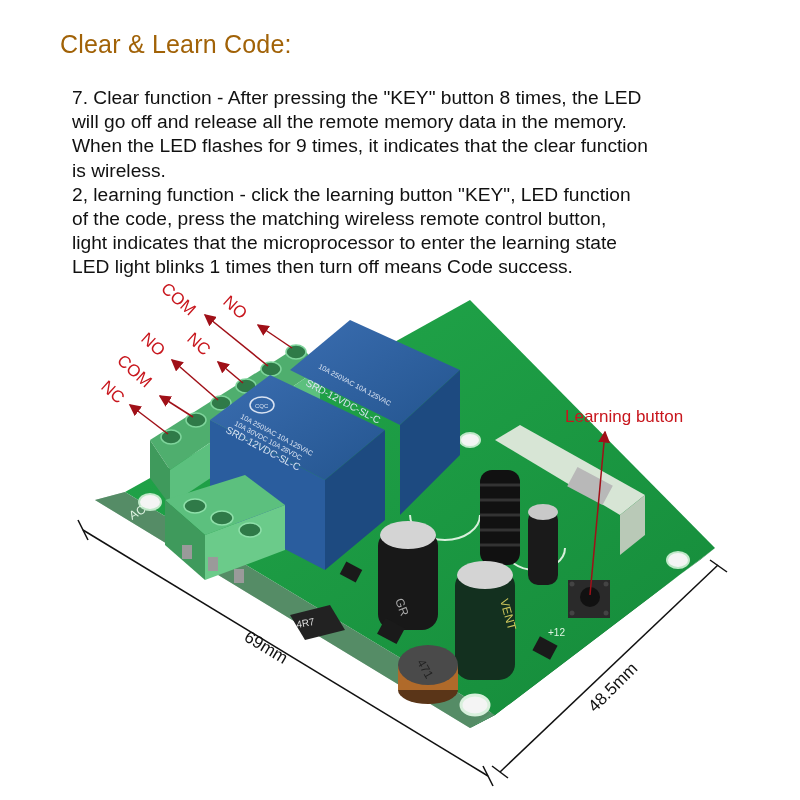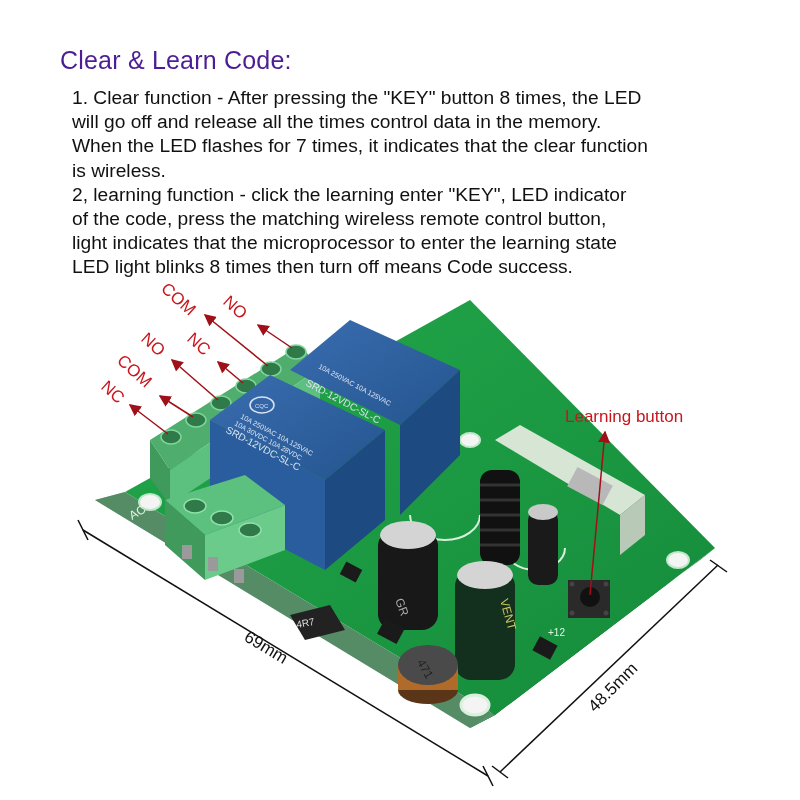--- a/index.html
+++ b/index.html
@@ -1,38 +1,38 @@
 <!DOCTYPE html>
 <html><head>
 <meta charset="utf-8">
 <style>
   html, body { margin:0; padding:0; background:#ffffff; }
   body { width:800px; height:800px; position:relative; overflow:hidden; font-family:"Liberation Sans", sans-serif; }
-  .title { position:absolute; left:60px; top:46px; font-size:25px; color:#4c1d95; letter-spacing:0.2px; }
+  .title { position:absolute; left:60px; top:30px; font-size:25px; color:#a16207; letter-spacing:0.2px; }
   .body-text { position:absolute; left:72px; top:86px; width:680px; font-size:19.2px; line-height:24.2px; color:#111111; }
   .body-text div { white-space:nowrap; }
   svg.board { position:absolute; left:0; top:0; }
   .lbl { font-family:"Liberation Sans", sans-serif; fill:#c8161d; }
   .dim { font-family:"Liberation Sans", sans-serif; fill:#111; }
   .relay-txt { font-family:"Liberation Sans", sans-serif; fill:#d9e3f2; }
 </style>
 </head>
 <body>
 
 <div class="title">Clear &amp; Learn Code:</div>
 
 <div class="body-text">
-  <div>1. Clear function - After pressing the "KEY" button 8 times, the LED</div>
-  <div>will go off and release all the times control data in the memory.</div>
-  <div>When the LED flashes for 7 times, it indicates that the clear function</div>
+  <div>7. Clear function - After pressing the "KEY" button 8 times, the LED</div>
+  <div>will go off and release all the remote memory data in the memory.</div>
+  <div>When the LED flashes for 9 times, it indicates that the clear function</div>
   <div>is wireless.</div>
-  <div>2, learning function - click the learning enter "KEY", LED indicator</div>
+  <div>2, learning function - click the learning button "KEY", LED function</div>
   <div>of the code, press the matching wireless remote control button,</div>
   <div>light indicates that the microprocessor to enter the learning state</div>
-  <div>LED light blinks 8 times then turn off means Code success.</div>
+  <div>LED light blinks 1 times then turn off means Code success.</div>
 </div>
 
 <svg class="board" width="800" height="800" viewBox="0 0 800 800">
   <defs>
     <marker id="arrowRed" markerWidth="8" markerHeight="8" refX="1" refY="4" orient="auto">
       <path d="M8,0 L0,4 L8,8 z" fill="#a01018"></path>
     </marker>
     <linearGradient id="pcbGrad" x1="0" y1="0" x2="1" y2="1">
       <stop offset="0" stop-color="#22a84b"></stop>
       <stop offset="1" stop-color="#158a3a"></stop>

